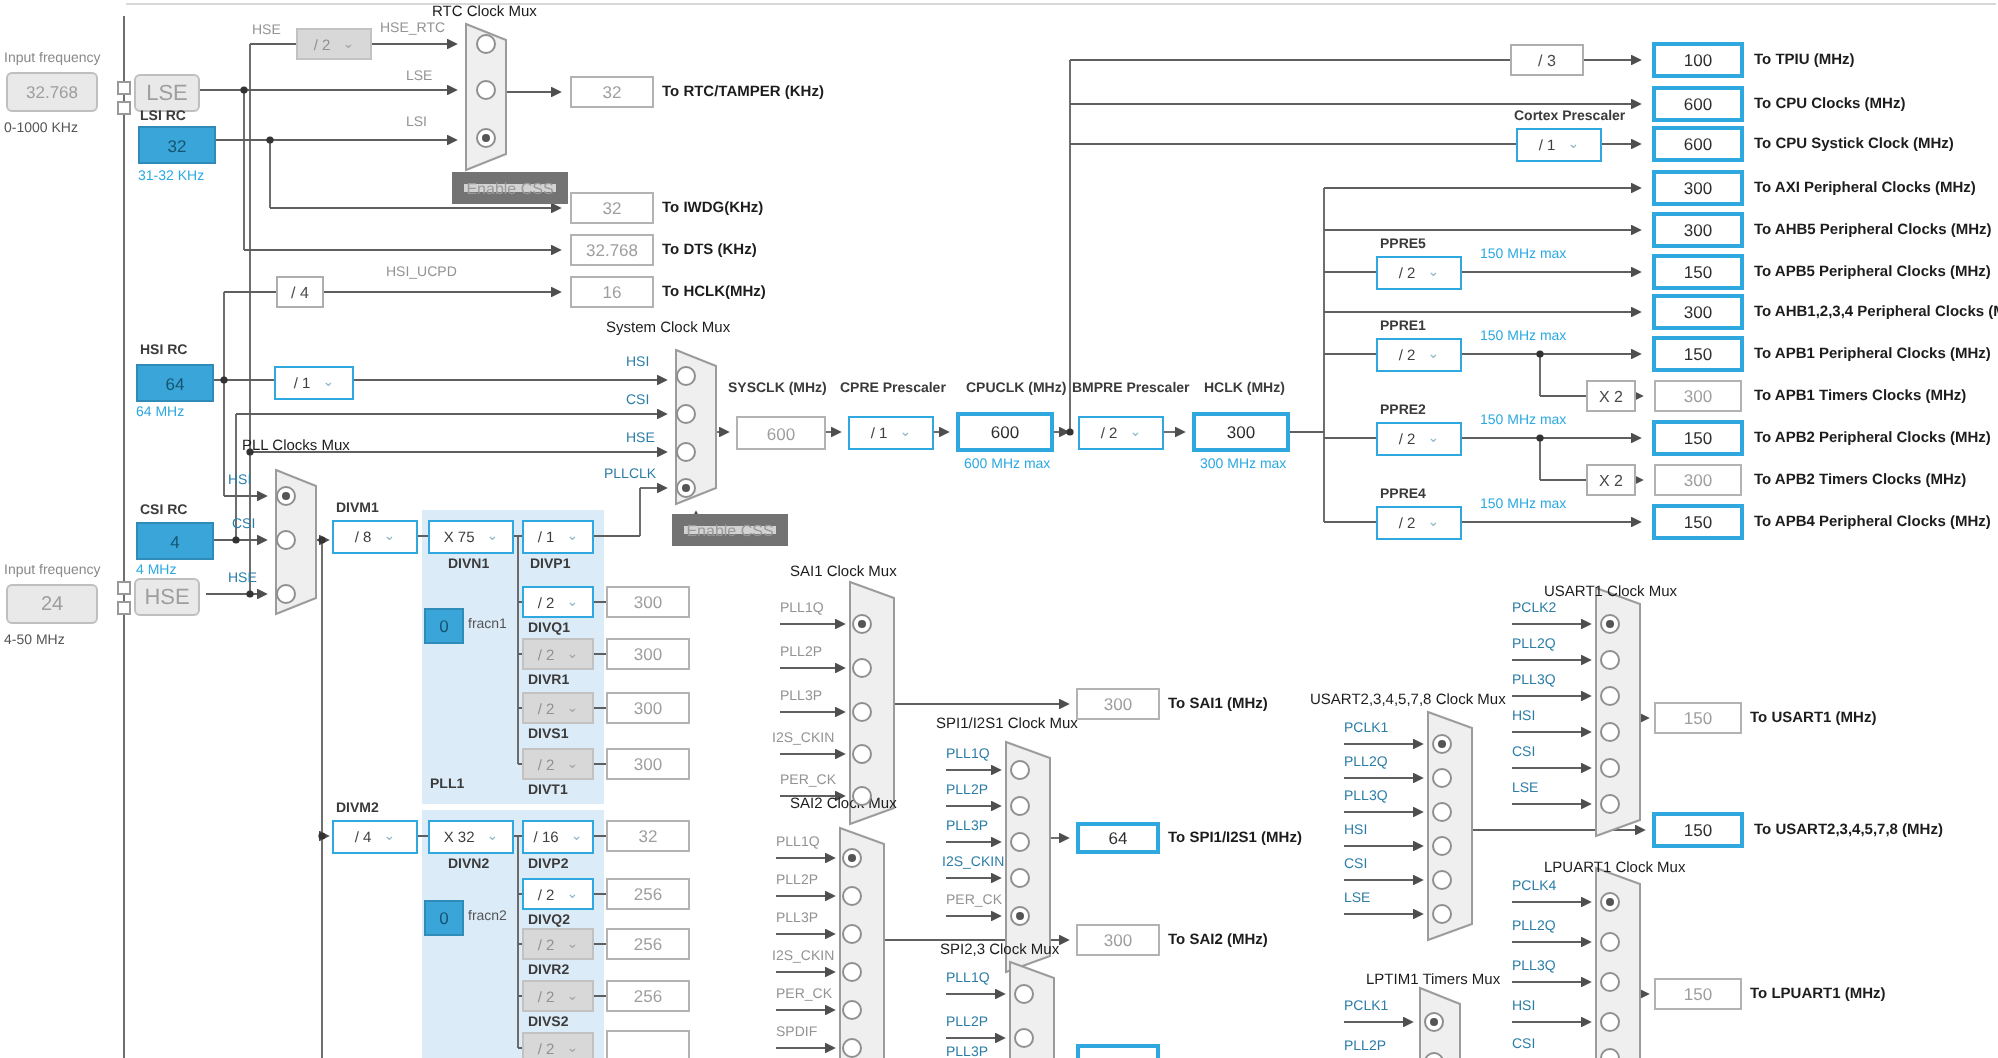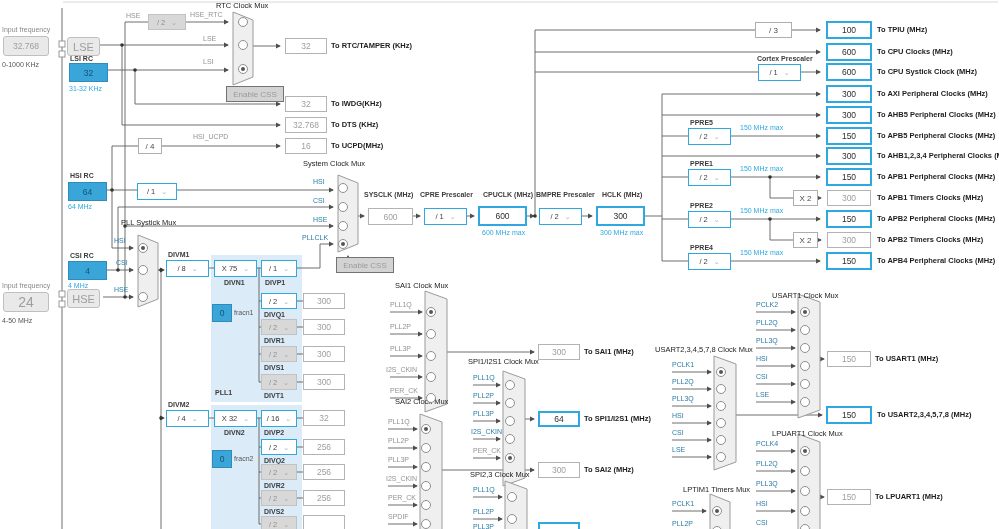--- a/index.html
+++ b/index.html
@@ -25,21 +25,21 @@
     display:flex;align-items:center;justify-content:center}
 .dd{background:#fff;border:1.5px solid #2fa7df;color:#3e3e3e;font-size:7.5px;
     display:flex;align-items:center;justify-content:center;gap:6px}
 .dd .ch{color:#8fb6c9;font-size:7px;line-height:1}
 .dd.off{background:#d8d8d8;border:1px solid #c2c2c2;color:#8f8f8f}
 .dd.off .ch{color:#a5a5a5}
 .pb{background:#fff;border:1px solid #aeaeae;color:#4a4a4a;font-size:8px;
     display:flex;align-items:center;justify-content:center}
 .src{background:#e9e9e9;border:1px solid #bfbfbf;border-radius:3px;color:#9e9e9e;
     font-size:11px;display:flex;align-items:center;justify-content:center}
-.btn{background:#d3d3d3;border:1px solid #737373;color:#9a9a9a;font-size:8px;
+.btn{background:#d3d3d3;border:6px solid #737373;color:#9a9a9a;font-size:8px;
     display:flex;align-items:center;justify-content:center;z-index:3}
 .radio{width:10px;height:10px;border-radius:50%;background:#fff;border:1px solid #8f8f8f;z-index:3;position:absolute}
 .radio.sel::after{content:"";position:absolute;left:2.2px;top:2.2px;width:4px;height:4px;border-radius:50%;background:#555}
 </style>
 </head>
 <body>
 
 <div id="cv">
 
 <div class="a pllbg" style="left:211px;top:255px;width:91px;height:147px"></div>
@@ -189,21 +189,21 @@
 <div class="a el fillb" style="left:68px;top:182px;width:39px;height:19px">64</div>
 <div class="a el note" style="left:68px;top:203px">64 MHz</div>
 <div class="a el dd" style="left:137px;top:183px;width:40px;height:17px">
       <span>/ 1</span>
       <span class="ch">⌄</span>
     </div>
 <div class="a el t" style="left:70px;top:252px">CSI RC</div>
 <div class="a el fillb" style="left:68px;top:261px;width:39px;height:19px">4</div>
 <div class="a el note" style="left:68px;top:282px">4 MHz</div>
 <div class="a el gl" style="left:2px;top:282px">Input frequency</div>
-<div class="a el src" style="left:3px;top:292px;width:46px;height:20px;font-size:14px">24</div>
+<div class="a el src" style="left:3px;top:292px;width:46px;height:20px;font-size:10px">24</div>
 <div class="a el dk" style="left:2px;top:317px">4-50 MHz</div>
 <div class="a el src" style="left:67px;top:289px;width:33px;height:19px">HSE</div>
 
 <div class="a el ttl" style="left:216px;top:1px">RTC Clock Mux</div>
 <div class="a el s g" style="left:126px;top:12px">HSE</div>
 <div class="a el dd off" style="left:148px;top:14px;width:38px;height:16px">
       <span>/ 2</span>
       <span class="ch">⌄</span>
     </div>
 <div class="a el s g" style="left:190px;top:11px">HSE_RTC</div>
@@ -215,21 +215,21 @@
 <div class="a btn" style="left:226px;top:86px;width:58px;height:16px">Enable CSS</div>
 <div class="a el bx" style="left:285px;top:38px;width:42px;height:16px">32</div>
 <div class="a el olbl" style="left:331px;top:41px">To RTC/TAMPER (KHz)</div>
 <div class="a el bx" style="left:285px;top:96px;width:42px;height:16px">32</div>
 <div class="a el olbl" style="left:331px;top:99px">To IWDG(KHz)</div>
 <div class="a el bx" style="left:285px;top:117px;width:42px;height:16px">32.768</div>
 <div class="a el olbl" style="left:331px;top:120px">To DTS (KHz)</div>
 <div class="a el pb" style="left:138px;top:138px;width:24px;height:16px">/ 4</div>
 <div class="a el s g" style="left:193px;top:133px">HSI_UCPD</div>
 <div class="a el bx" style="left:285px;top:138px;width:42px;height:16px">16</div>
-<div class="a el olbl" style="left:331px;top:141px">To UCPD(MHz)</div>
+<div class="a el olbl" style="left:331px;top:141px">To HCLK(MHz)</div>
 
 <div class="a el ttl" style="left:303px;top:159px">System Clock Mux</div>
 <div class="a el s" style="left:313px;top:178px">HSI</div>
 <div class="a el s" style="left:313px;top:197px">CSI</div>
 <div class="a el s" style="left:313px;top:216px">HSE</div>
 <div class="a el s" style="left:302px;top:234px">PLLCLK</div>
 <div class="radio" style="left:338px;top:183px"></div>
 <div class="radio" style="left:338px;top:202px"></div>
 <div class="radio" style="left:338px;top:221px"></div>
 <div class="radio sel" style="left:338px;top:239px"></div>
@@ -247,21 +247,21 @@
 <div class="a el note" style="left:482px;top:229px">600 MHz max</div>
 <div class="a el t" style="left:536px;top:191px">BMPRE Prescaler</div>
 <div class="a el dd" style="left:539px;top:208px;width:43px;height:17px">
       <span>/ 2</span>
       <span class="ch">⌄</span>
     </div>
 <div class="a el t" style="left:602px;top:191px">HCLK (MHz)</div>
 <div class="a el bx on" style="left:596px;top:206px;width:49px;height:20px">300</div>
 <div class="a el note" style="left:600px;top:229px">300 MHz max</div>
 
-<div class="a el ttl" style="left:121px;top:218px">PLL Systick Mux</div>
+<div class="a el ttl" style="left:121px;top:218px">PLL Clocks Mux</div>
 <div class="a el s" style="left:114px;top:237px">HSI</div>
 <div class="a el s" style="left:116px;top:259px">CSI</div>
 <div class="a el s" style="left:114px;top:286px">HSE</div>
 <div class="radio sel" style="left:138px;top:243px"></div>
 <div class="radio" style="left:138px;top:265px"></div>
 <div class="radio" style="left:138px;top:292px"></div>
 
 <div class="a el t" style="left:168px;top:251px">DIVM1</div>
 <div class="a el dd" style="left:166px;top:260px;width:43px;height:17px">
       <span>/ 8</span>

